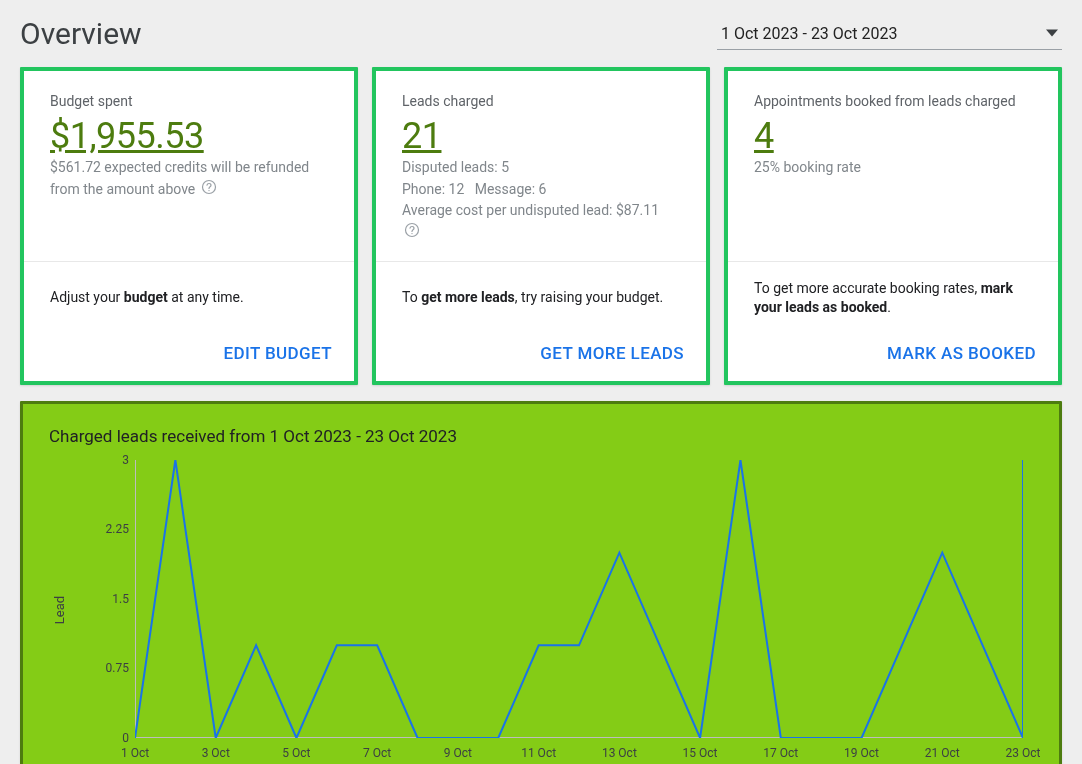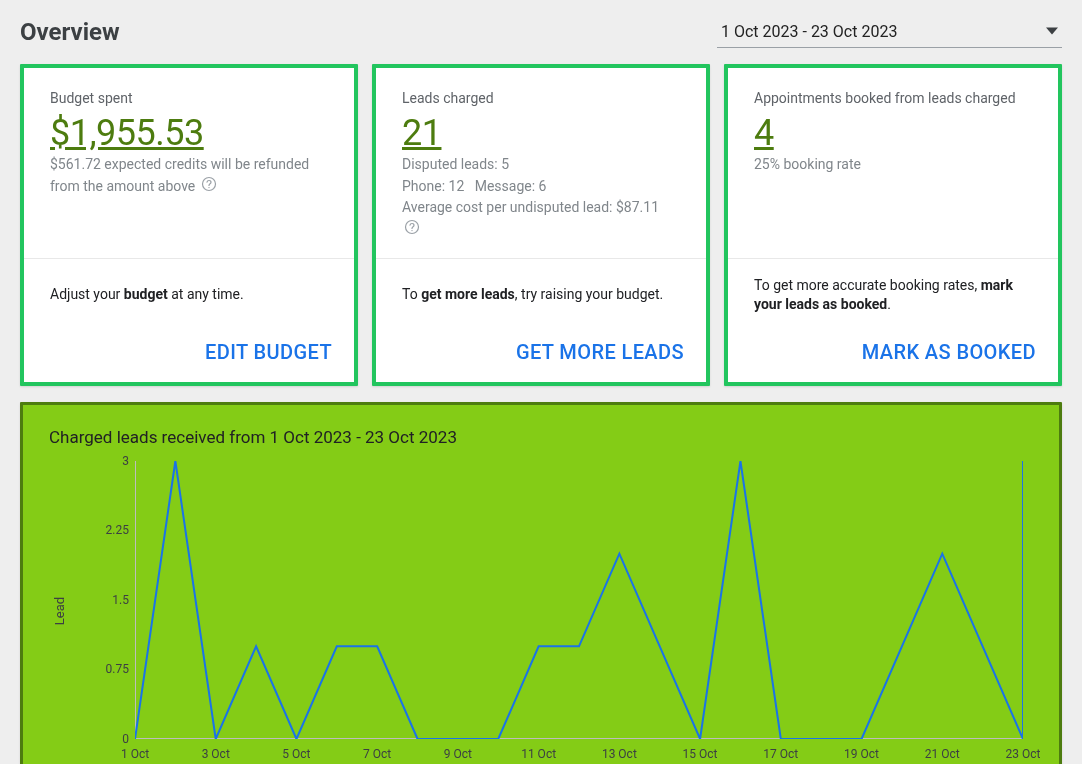--- a/index.html
+++ b/index.html
@@ -12,22 +12,22 @@
     padding: 16px 20px;
     overflow: hidden;
   }
   .header-row {
     display: flex;
     align-items: center;
     justify-content: space-between;
     margin-bottom: 16px;
   }
   .title {
-    font-size: 24px;
-    font-weight: 700;
+    font-size: 30px;
+    font-weight: 400;
     color: #3c4043;
   }
   .date-range {
     display: flex;
     align-items: center;
     justify-content: space-between;
     width: 345px;
     padding: 6px 4px 6px 4px;
     border-bottom: 1px solid #9aa0a6;
     font-size: 16px;
@@ -86,21 +86,21 @@
     display: flex;
     align-items: center;
   }
   .card-mid span { line-height: 1.4; }
   .card-action {
     padding: 8px 22px 18px 26px;
     text-align: right;
   }
   .card-action a {
     color: #1a73e8;
-    font-size: 20px;
+    font-size: 17px;
     font-weight: 500;
     letter-spacing: .4px;
     text-decoration: none;
     cursor: pointer;
   }
   .chart-card {
     background: #84cc16;
     border: 3px solid #4d7c0f;
     border-radius: 1px;
     box-shadow: 0 1px 2px rgba(60,64,67,.15);

